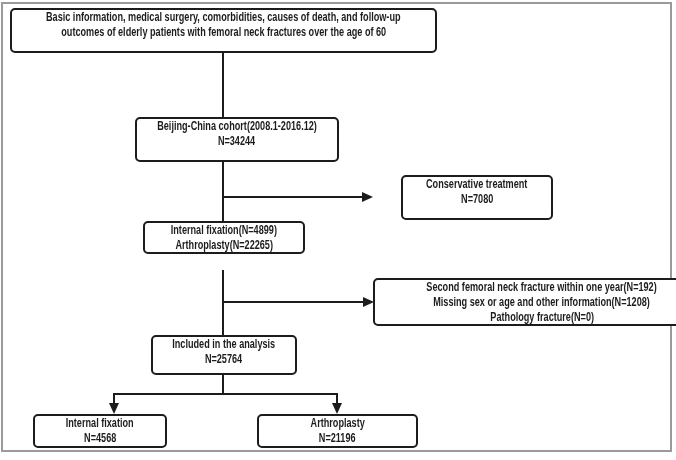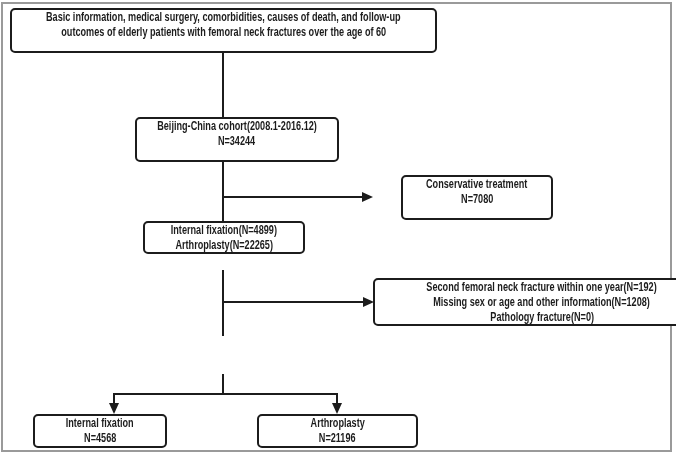--- a/index.html
+++ b/index.html
@@ -101,20 +101,24 @@
     <div class="line">Internal fixation(N=4899)</div>
     <div class="line">Arthroplasty(N=22265)</div>
   </div>
 
   <div class="box" style="left:373px;top:278px;width:338px;height:48px;">
     <div class="line">Second femoral neck fracture within one year(N=192)</div>
     <div class="line">Missing sex or age and other information(N=1208)</div>
     <div class="line">Pathology fracture(N=0)</div>
   </div>
 
+  <div class="box" style="left:151px;top:335px;width:146px;height:40px;">
+    <div class="line">Included in the analysis</div>
+    <div class="line">N=25764</div>
+  </div>
 
   <div class="box" style="left:33px;top:414px;width:134px;height:34px;">
     <div class="line">Internal fixation</div>
     <div class="line">N=4568</div>
   </div>
 
   <div class="box" style="left:257px;top:414px;width:161px;height:34px;">
     <div class="line">Arthroplasty</div>
     <div class="line">N=21196</div>
   </div>

